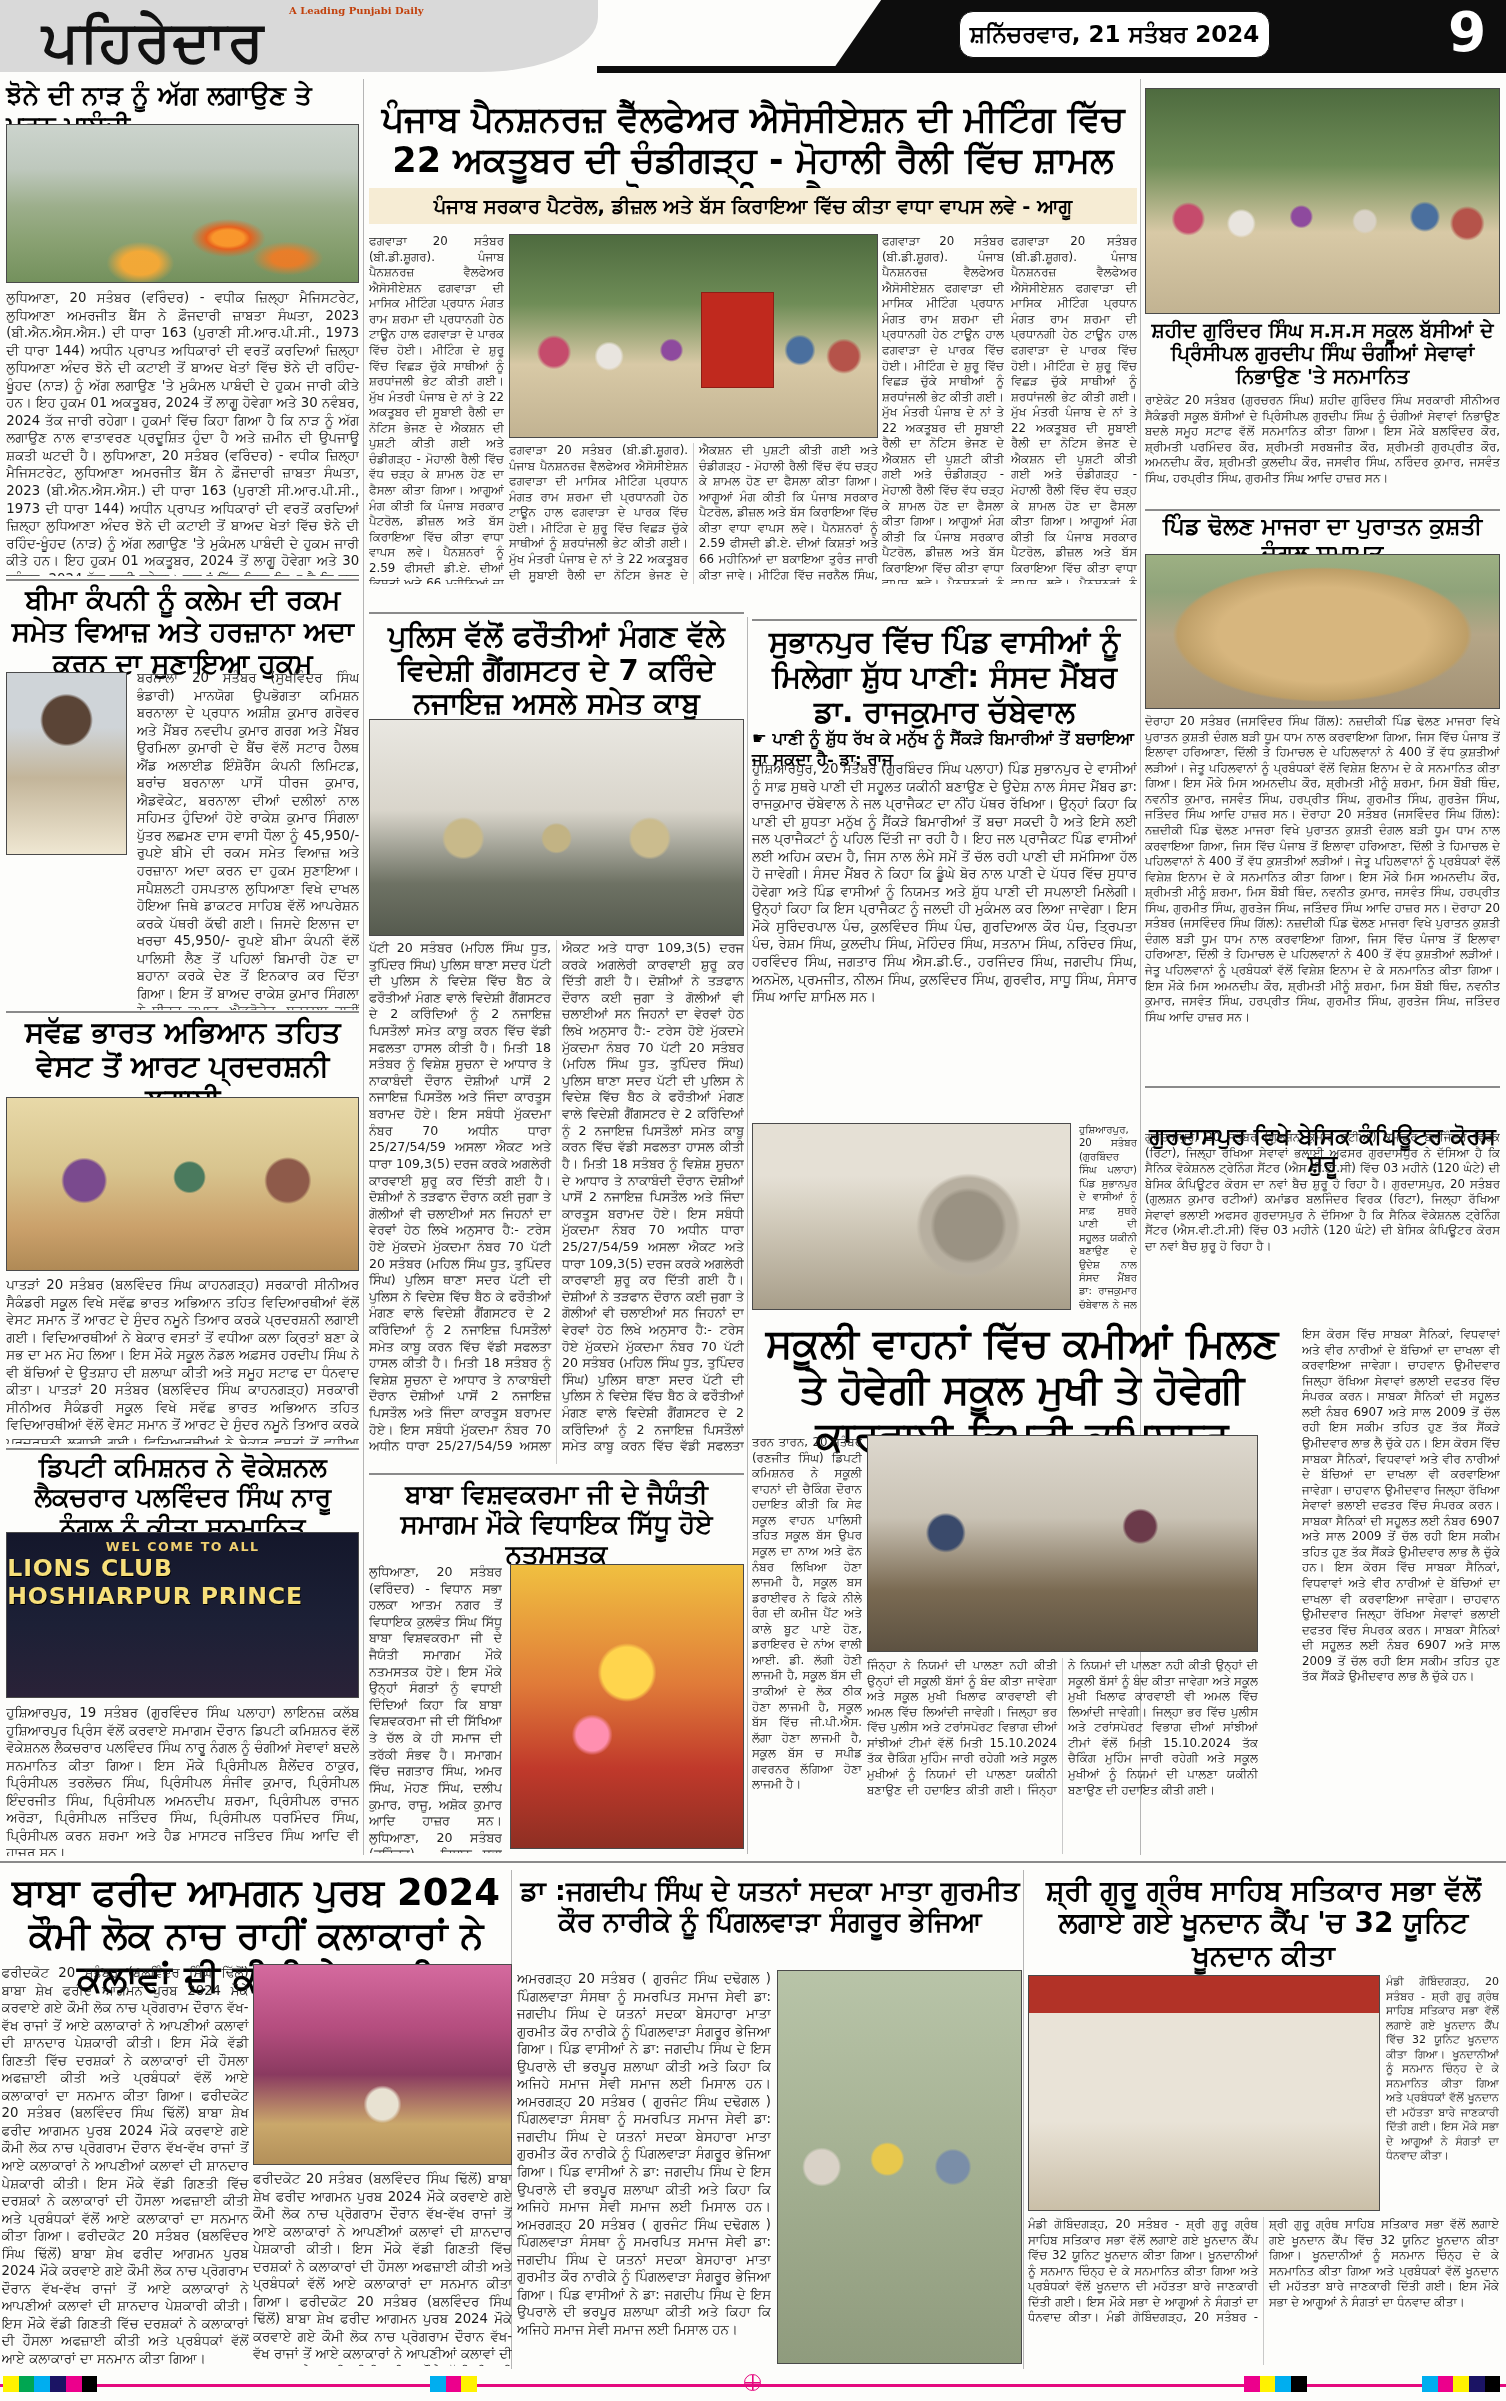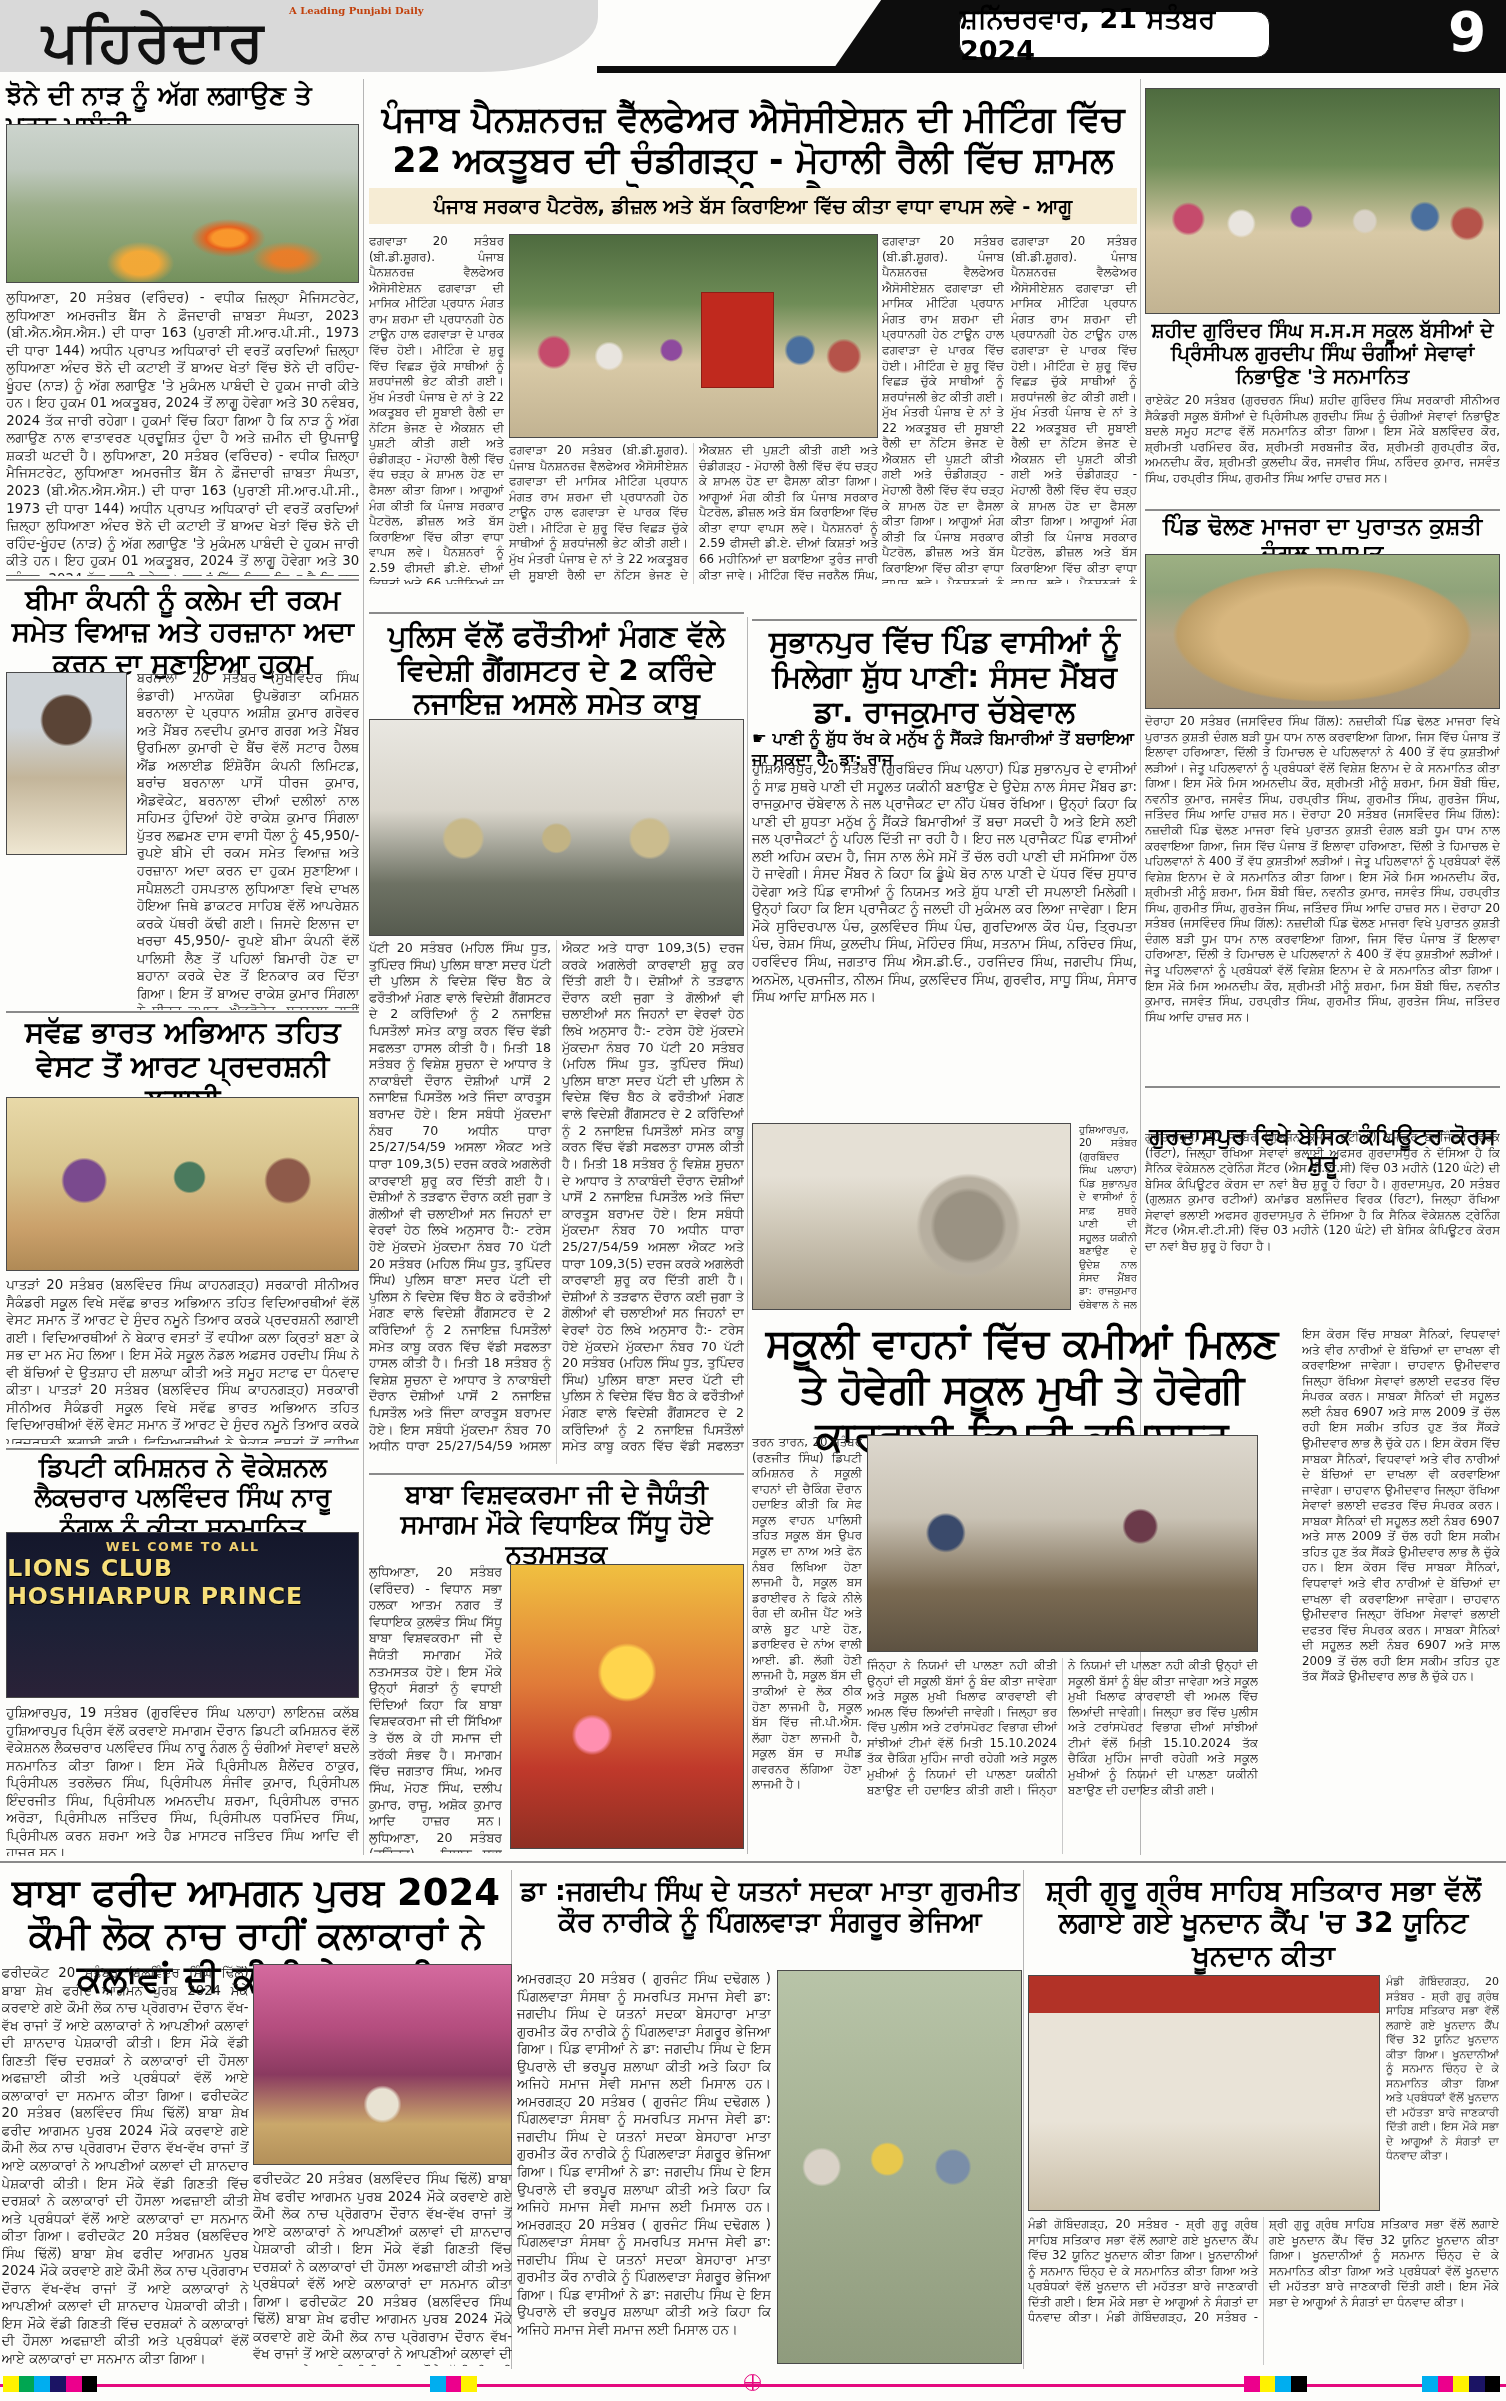--- a/index.html
+++ b/index.html
@@ -10,21 +10,21 @@
   .body-text{text-align:justify;line-height:1.32;color:#1b1b1b;overflow:hidden;}
   .cols2{column-count:2;column-gap:11px;column-rule:0.8px solid #c9c9c9;}
   .photo{border:0.8px solid #4a4a4a;overflow:hidden;}
   .vrule{background:#b5b5b5;width:0.8px;}
   .hrule{background:#8a8a8a;}
   
   .masthead{background:#d9d9d9;border-bottom-right-radius:118px 55px;}
   .mast-title{font-weight:bold;font-size:57px;letter-spacing:1.6px;color:#111;line-height:1;}
   .mast-tagline{font-family:"DejaVu Serif",serif;font-weight:bold;font-size:10px;color:#c2410c;}
   .black-band{background:#0d0d0d;clip-path:polygon(7% 0,100% 0,100% 100%,0 100%);}
-  .date-pill{background:#fff;border:1.6px solid #111;border-radius:14px;display:flex;align-items:center;justify-content:center;font-weight:bold;font-size:27px;color:#000;}
+  .date-pill{background:#fff;border:1.6px solid #111;border-radius:14px;display:flex;align-items:center;justify-content:center;font-weight:bold;font-size:23px;color:#000;}
   .page-num{color:#fff;font-weight:bold;font-size:55px;line-height:1;}
   .subhead-bar{background:#f6ecd4;display:flex;align-items:center;justify-content:center;font-weight:bold;font-size:19.6px;color:#000;}
   .kicker{font-weight:bold;font-size:16.5px;color:#000;line-height:1.25;}
   
   .ph-field{background:radial-gradient(ellipse at 63% 72%,rgba(255,150,40,.95) 0 5%,rgba(240,90,20,.9) 7%,transparent 12%),radial-gradient(ellipse at 38% 88%,rgba(255,170,50,.9) 0 6%,transparent 11%),radial-gradient(ellipse at 80% 85%,rgba(250,120,30,.85) 0 4%,transparent 9%),linear-gradient(180deg,#ccd4cd 0%,#bec8bd 28%,#9cae8b 52%,#89a172 74%,#74915d 100%);}
   .ph-outdoor{background:radial-gradient(circle at 12% 58%,#c54b6c 0 4%,transparent 5%),radial-gradient(circle at 27% 60%,#e9e5df 0 4%,transparent 5%),radial-gradient(circle at 44% 57%,#8e4a9e 0 4%,transparent 5%),radial-gradient(circle at 62% 59%,#d9d2c7 0 4%,transparent 5%),radial-gradient(circle at 79% 57%,#4a6f9e 0 4%,transparent 5%),radial-gradient(circle at 91% 60%,#b5534a 0 4%,transparent 5%),linear-gradient(180deg,#4e6b3f 0%,#6f8d57 34%,#d8c9a6 64%,#c2b392 100%);}
   .ph-police{background:radial-gradient(circle at 25% 55%,#c8b98a 0 6%,transparent 7%),radial-gradient(circle at 50% 55%,#c2b384 0 6%,transparent 7%),radial-gradient(circle at 75% 55%,#cbbc8e 0 6%,transparent 7%),linear-gradient(180deg,#e9e7e1 0%,#d9d5cb 42%,#6e7264 76%,#565b4f 100%);}
   .ph-meeting{background:radial-gradient(circle at 20% 45%,#3a4a6b 0 5%,transparent 6%),radial-gradient(circle at 70% 42%,#6b3a4a 0 5%,transparent 6%),linear-gradient(180deg,#ddd8ce 0%,#c9c2b4 38%,#7a6a52 72%,#5d5242 100%);}
   .ph-temple{background:radial-gradient(circle at 50% 38%,#ffd54d 0 12%,transparent 14%),radial-gradient(circle at 35% 60%,#ff8fb0 0 7%,transparent 9%),linear-gradient(180deg,#f0c040 0%,#e07b39 42%,#c0392b 72%,#8e2f23 100%);}
   .ph-stage{background:radial-gradient(circle at 50% 70%,#e8e2d2 0 8%,transparent 10%),linear-gradient(180deg,#d46a9e 0%,#b44d7e 32%,#8a3a60 55%,#caa86b 80%,#b3905a 100%);}
@@ -100,21 +100,21 @@
 <div class="abs headline" style="left:369px;top:79px;width:768px;font-size:35px;margin-top:20px;">ਪੰਜਾਬ ਪੈਨਸ਼ਨਰਜ਼ ਵੈੱਲਫੇਅਰ ਐਸੋਸੀਏਸ਼ਨ ਦੀ ਮੀਟਿੰਗ ਵਿੱਚ 22 ਅਕਤੂਬਰ ਦੀ ਚੰਡੀਗੜ੍ਹ - ਮੋਹਾਲੀ ਰੈਲੀ ਵਿੱਚ ਸ਼ਾਮਲ ਹੋਣ ਦਾ ਕੀਤਾ ਫੈਸਲਾ</div>
 <div class="abs subhead-bar" style="left:369px;top:188px;width:768px;height:36px;">ਪੰਜਾਬ ਸਰਕਾਰ ਪੈਟਰੋਲ, ਡੀਜ਼ਲ ਅਤੇ ਬੱਸ ਕਿਰਾਇਆ ਵਿੱਚ ਕੀਤਾ ਵਾਧਾ ਵਾਪਸ ਲਵੇ - ਆਗੂ</div>
 <div class="abs body-text" style="left:369px;top:234px;width:135px;height:350px;font-size:11.8px;">ਫਗਵਾੜਾ 20 ਸਤੰਬਰ (ਬੀ.ਡੀ.ਸ਼ੂਗਰ). ਪੰਜਾਬ ਪੈਨਸ਼ਨਰਜ਼ ਵੈਲਫੇਅਰ ਐਸੋਸੀਏਸ਼ਨ ਫਗਵਾੜਾ ਦੀ ਮਾਸਿਕ ਮੀਟਿੰਗ ਪ੍ਰਧਾਨ ਮੰਗਤ ਰਾਮ ਸ਼ਰਮਾ ਦੀ ਪ੍ਰਧਾਨਗੀ ਹੇਠ ਟਾਊਨ ਹਾਲ ਫਗਵਾੜਾ ਦੇ ਪਾਰਕ ਵਿੱਚ ਹੋਈ। ਮੀਟਿੰਗ ਦੇ ਸ਼ੁਰੂ ਵਿੱਚ ਵਿਛੜ ਚੁੱਕੇ ਸਾਥੀਆਂ ਨੂੰ ਸ਼ਰਧਾਂਜਲੀ ਭੇਟ ਕੀਤੀ ਗਈ। ਮੁੱਖ ਮੰਤਰੀ ਪੰਜਾਬ ਦੇ ਨਾਂ ਤੇ 22 ਅਕਤੂਬਰ ਦੀ ਸੂਬਾਈ ਰੈਲੀ ਦਾ ਨੋਟਿਸ ਭੇਜਣ ਦੇ ਐਕਸ਼ਨ ਦੀ ਪੁਸ਼ਟੀ ਕੀਤੀ ਗਈ ਅਤੇ ਚੰਡੀਗੜ੍ਹ - ਮੋਹਾਲੀ ਰੈਲੀ ਵਿੱਚ ਵੱਧ ਚੜ੍ਹ ਕੇ ਸ਼ਾਮਲ ਹੋਣ ਦਾ ਫੈਸਲਾ ਕੀਤਾ ਗਿਆ। ਆਗੂਆਂ ਮੰਗ ਕੀਤੀ ਕਿ ਪੰਜਾਬ ਸਰਕਾਰ ਪੈਟਰੋਲ, ਡੀਜ਼ਲ ਅਤੇ ਬੱਸ ਕਿਰਾਇਆ ਵਿੱਚ ਕੀਤਾ ਵਾਧਾ ਵਾਪਸ ਲਵੇ। ਪੈਨਸ਼ਨਰਾਂ ਨੂੰ 2.59 ਫੀਸਦੀ ਡੀ.ਏ. ਦੀਆਂ ਕਿਸ਼ਤਾਂ ਅਤੇ 66 ਮਹੀਨਿਆਂ ਦਾ ਬਕਾਇਆ ਤੁਰੰਤ ਜਾਰੀ ਕੀਤਾ ਜਾਵੇ। ਮੀਟਿੰਗ ਵਿੱਚ ਜਰਨੈਲ ਸਿੰਘ, ਮੋਹਨ ਲਾਲ, ਪ੍ਰਕਾਸ਼ ਚੰਦ, ਹਰਬੰਸ ਲਾਲ, ਕਰਮ ਚੰਦ, ਸੁਰਿੰਦਰ ਕੁਮਾਰ, ਰਾਮ ਲੁਭਾਇਆ, ਭਾਗ ਮੱਲ ਆਦਿ ਪੈਨਸ਼ਨਰ ਸਾਥੀ ਹਾਜ਼ਰ ਸਨ। ਪੰਜਾਬ ਵੱਲੋਂ 15 ਅਕਤੂਬਰ ਤੱਕ ਮੰਗਾਂ ਨਾ ਮੰਨੇ ਜਾਣ ਦੀ ਸੂਰਤ ਵਿੱਚ ਸੰਘਰਸ਼ ਤੇਜ਼ ਕਰਨ ਦਾ ਐਲਾਨ ਕੀਤਾ ਗਿਆ।</div>
 <div class="abs photo ph-outdoor" style="left:509px;top:234px;width:369px;height:204px;">
   <div style="position:absolute;left:52%;top:28%;width:71px;height:94px;background:#c0291e;border:0.8px solid #8e1d15;"></div>
 </div>
 <div class="abs body-text" style="left:882px;top:234px;width:122px;height:350px;font-size:11.8px;">ਫਗਵਾੜਾ 20 ਸਤੰਬਰ (ਬੀ.ਡੀ.ਸ਼ੂਗਰ). ਪੰਜਾਬ ਪੈਨਸ਼ਨਰਜ਼ ਵੈਲਫੇਅਰ ਐਸੋਸੀਏਸ਼ਨ ਫਗਵਾੜਾ ਦੀ ਮਾਸਿਕ ਮੀਟਿੰਗ ਪ੍ਰਧਾਨ ਮੰਗਤ ਰਾਮ ਸ਼ਰਮਾ ਦੀ ਪ੍ਰਧਾਨਗੀ ਹੇਠ ਟਾਊਨ ਹਾਲ ਫਗਵਾੜਾ ਦੇ ਪਾਰਕ ਵਿੱਚ ਹੋਈ। ਮੀਟਿੰਗ ਦੇ ਸ਼ੁਰੂ ਵਿੱਚ ਵਿਛੜ ਚੁੱਕੇ ਸਾਥੀਆਂ ਨੂੰ ਸ਼ਰਧਾਂਜਲੀ ਭੇਟ ਕੀਤੀ ਗਈ। ਮੁੱਖ ਮੰਤਰੀ ਪੰਜਾਬ ਦੇ ਨਾਂ ਤੇ 22 ਅਕਤੂਬਰ ਦੀ ਸੂਬਾਈ ਰੈਲੀ ਦਾ ਨੋਟਿਸ ਭੇਜਣ ਦੇ ਐਕਸ਼ਨ ਦੀ ਪੁਸ਼ਟੀ ਕੀਤੀ ਗਈ ਅਤੇ ਚੰਡੀਗੜ੍ਹ - ਮੋਹਾਲੀ ਰੈਲੀ ਵਿੱਚ ਵੱਧ ਚੜ੍ਹ ਕੇ ਸ਼ਾਮਲ ਹੋਣ ਦਾ ਫੈਸਲਾ ਕੀਤਾ ਗਿਆ। ਆਗੂਆਂ ਮੰਗ ਕੀਤੀ ਕਿ ਪੰਜਾਬ ਸਰਕਾਰ ਪੈਟਰੋਲ, ਡੀਜ਼ਲ ਅਤੇ ਬੱਸ ਕਿਰਾਇਆ ਵਿੱਚ ਕੀਤਾ ਵਾਧਾ ਵਾਪਸ ਲਵੇ। ਪੈਨਸ਼ਨਰਾਂ ਨੂੰ 2.59 ਫੀਸਦੀ ਡੀ.ਏ. ਦੀਆਂ ਕਿਸ਼ਤਾਂ ਅਤੇ 66 ਮਹੀਨਿਆਂ ਦਾ ਬਕਾਇਆ ਤੁਰੰਤ ਜਾਰੀ ਕੀਤਾ ਜਾਵੇ। ਮੀਟਿੰਗ ਵਿੱਚ ਜਰਨੈਲ ਸਿੰਘ, ਮੋਹਨ ਲਾਲ, ਪ੍ਰਕਾਸ਼ ਚੰਦ, ਹਰਬੰਸ ਲਾਲ, ਕਰਮ ਚੰਦ, ਸੁਰਿੰਦਰ ਕੁਮਾਰ, ਰਾਮ ਲੁਭਾਇਆ, ਭਾਗ ਮੱਲ ਆਦਿ ਪੈਨਸ਼ਨਰ ਸਾਥੀ ਹਾਜ਼ਰ ਸਨ। ਪੰਜਾਬ ਵੱਲੋਂ 15 ਅਕਤੂਬਰ ਤੱਕ ਮੰਗਾਂ ਨਾ ਮੰਨੇ ਜਾਣ ਦੀ ਸੂਰਤ ਵਿੱਚ ਸੰਘਰਸ਼ ਤੇਜ਼ ਕਰਨ ਦਾ ਐਲਾਨ ਕੀਤਾ ਗਿਆ।</div>
 <div class="abs body-text" style="left:1011px;top:234px;width:126px;height:350px;font-size:11.8px;">ਫਗਵਾੜਾ 20 ਸਤੰਬਰ (ਬੀ.ਡੀ.ਸ਼ੂਗਰ). ਪੰਜਾਬ ਪੈਨਸ਼ਨਰਜ਼ ਵੈਲਫੇਅਰ ਐਸੋਸੀਏਸ਼ਨ ਫਗਵਾੜਾ ਦੀ ਮਾਸਿਕ ਮੀਟਿੰਗ ਪ੍ਰਧਾਨ ਮੰਗਤ ਰਾਮ ਸ਼ਰਮਾ ਦੀ ਪ੍ਰਧਾਨਗੀ ਹੇਠ ਟਾਊਨ ਹਾਲ ਫਗਵਾੜਾ ਦੇ ਪਾਰਕ ਵਿੱਚ ਹੋਈ। ਮੀਟਿੰਗ ਦੇ ਸ਼ੁਰੂ ਵਿੱਚ ਵਿਛੜ ਚੁੱਕੇ ਸਾਥੀਆਂ ਨੂੰ ਸ਼ਰਧਾਂਜਲੀ ਭੇਟ ਕੀਤੀ ਗਈ। ਮੁੱਖ ਮੰਤਰੀ ਪੰਜਾਬ ਦੇ ਨਾਂ ਤੇ 22 ਅਕਤੂਬਰ ਦੀ ਸੂਬਾਈ ਰੈਲੀ ਦਾ ਨੋਟਿਸ ਭੇਜਣ ਦੇ ਐਕਸ਼ਨ ਦੀ ਪੁਸ਼ਟੀ ਕੀਤੀ ਗਈ ਅਤੇ ਚੰਡੀਗੜ੍ਹ - ਮੋਹਾਲੀ ਰੈਲੀ ਵਿੱਚ ਵੱਧ ਚੜ੍ਹ ਕੇ ਸ਼ਾਮਲ ਹੋਣ ਦਾ ਫੈਸਲਾ ਕੀਤਾ ਗਿਆ। ਆਗੂਆਂ ਮੰਗ ਕੀਤੀ ਕਿ ਪੰਜਾਬ ਸਰਕਾਰ ਪੈਟਰੋਲ, ਡੀਜ਼ਲ ਅਤੇ ਬੱਸ ਕਿਰਾਇਆ ਵਿੱਚ ਕੀਤਾ ਵਾਧਾ ਵਾਪਸ ਲਵੇ। ਪੈਨਸ਼ਨਰਾਂ ਨੂੰ 2.59 ਫੀਸਦੀ ਡੀ.ਏ. ਦੀਆਂ ਕਿਸ਼ਤਾਂ ਅਤੇ 66 ਮਹੀਨਿਆਂ ਦਾ ਬਕਾਇਆ ਤੁਰੰਤ ਜਾਰੀ ਕੀਤਾ ਜਾਵੇ। ਮੀਟਿੰਗ ਵਿੱਚ ਜਰਨੈਲ ਸਿੰਘ, ਮੋਹਨ ਲਾਲ, ਪ੍ਰਕਾਸ਼ ਚੰਦ, ਹਰਬੰਸ ਲਾਲ, ਕਰਮ ਚੰਦ, ਸੁਰਿੰਦਰ ਕੁਮਾਰ, ਰਾਮ ਲੁਭਾਇਆ, ਭਾਗ ਮੱਲ ਆਦਿ ਪੈਨਸ਼ਨਰ ਸਾਥੀ ਹਾਜ਼ਰ ਸਨ। ਪੰਜਾਬ ਵੱਲੋਂ 15 ਅਕਤੂਬਰ ਤੱਕ ਮੰਗਾਂ ਨਾ ਮੰਨੇ ਜਾਣ ਦੀ ਸੂਰਤ ਵਿੱਚ ਸੰਘਰਸ਼ ਤੇਜ਼ ਕਰਨ ਦਾ ਐਲਾਨ ਕੀਤਾ ਗਿਆ।</div>
 <div class="abs body-text cols2" style="left:509px;top:443px;width:369px;height:141px;font-size:11.8px;">ਫਗਵਾੜਾ 20 ਸਤੰਬਰ (ਬੀ.ਡੀ.ਸ਼ੂਗਰ). ਪੰਜਾਬ ਪੈਨਸ਼ਨਰਜ਼ ਵੈਲਫੇਅਰ ਐਸੋਸੀਏਸ਼ਨ ਫਗਵਾੜਾ ਦੀ ਮਾਸਿਕ ਮੀਟਿੰਗ ਪ੍ਰਧਾਨ ਮੰਗਤ ਰਾਮ ਸ਼ਰਮਾ ਦੀ ਪ੍ਰਧਾਨਗੀ ਹੇਠ ਟਾਊਨ ਹਾਲ ਫਗਵਾੜਾ ਦੇ ਪਾਰਕ ਵਿੱਚ ਹੋਈ। ਮੀਟਿੰਗ ਦੇ ਸ਼ੁਰੂ ਵਿੱਚ ਵਿਛੜ ਚੁੱਕੇ ਸਾਥੀਆਂ ਨੂੰ ਸ਼ਰਧਾਂਜਲੀ ਭੇਟ ਕੀਤੀ ਗਈ। ਮੁੱਖ ਮੰਤਰੀ ਪੰਜਾਬ ਦੇ ਨਾਂ ਤੇ 22 ਅਕਤੂਬਰ ਦੀ ਸੂਬਾਈ ਰੈਲੀ ਦਾ ਨੋਟਿਸ ਭੇਜਣ ਦੇ ਐਕਸ਼ਨ ਦੀ ਪੁਸ਼ਟੀ ਕੀਤੀ ਗਈ ਅਤੇ ਚੰਡੀਗੜ੍ਹ - ਮੋਹਾਲੀ ਰੈਲੀ ਵਿੱਚ ਵੱਧ ਚੜ੍ਹ ਕੇ ਸ਼ਾਮਲ ਹੋਣ ਦਾ ਫੈਸਲਾ ਕੀਤਾ ਗਿਆ। ਆਗੂਆਂ ਮੰਗ ਕੀਤੀ ਕਿ ਪੰਜਾਬ ਸਰਕਾਰ ਪੈਟਰੋਲ, ਡੀਜ਼ਲ ਅਤੇ ਬੱਸ ਕਿਰਾਇਆ ਵਿੱਚ ਕੀਤਾ ਵਾਧਾ ਵਾਪਸ ਲਵੇ। ਪੈਨਸ਼ਨਰਾਂ ਨੂੰ 2.59 ਫੀਸਦੀ ਡੀ.ਏ. ਦੀਆਂ ਕਿਸ਼ਤਾਂ ਅਤੇ 66 ਮਹੀਨਿਆਂ ਦਾ ਬਕਾਇਆ ਤੁਰੰਤ ਜਾਰੀ ਕੀਤਾ ਜਾਵੇ। ਮੀਟਿੰਗ ਵਿੱਚ ਜਰਨੈਲ ਸਿੰਘ, ਮੋਹਨ ਲਾਲ, ਪ੍ਰਕਾਸ਼ ਚੰਦ, ਹਰਬੰਸ ਲਾਲ, ਕਰਮ ਚੰਦ, ਸੁਰਿੰਦਰ ਕੁਮਾਰ, ਰਾਮ ਲੁਭਾਇਆ, ਭਾਗ ਮੱਲ ਆਦਿ ਪੈਨਸ਼ਨਰ ਸਾਥੀ ਹਾਜ਼ਰ ਸਨ। ਪੰਜਾਬ ਵੱਲੋਂ 15 ਅਕਤੂਬਰ ਤੱਕ ਮੰਗਾਂ ਨਾ ਮੰਨੇ ਜਾਣ ਦੀ ਸੂਰਤ ਵਿੱਚ ਸੰਘਰਸ਼ ਤੇਜ਼ ਕਰਨ ਦਾ ਐਲਾਨ ਕੀਤਾ ਗਿਆ।</div>
 
-<div class="abs headline" style="left:369px;top:620px;width:375px;font-size:29px;">ਪੁਲਿਸ ਵੱਲੋਂ ਫਰੌਤੀਆਂ ਮੰਗਣ ਵੱਲੇ ਵਿਦੇਸ਼ੀ ਗੈਂਗਸਟਰ ਦੇ 2 ਕਰਿੰਦੇ ਨਜਾਇਜ਼ ਅਸਲੇ ਸਮੇਤ ਕਾਬੂ</div>
+<div class="abs headline" style="left:369px;top:620px;width:375px;font-size:29px;">ਪੁਲਿਸ ਵੱਲੋਂ ਫਰੌਤੀਆਂ ਮੰਗਣ ਵੱਲੇ ਵਿਦੇਸ਼ੀ ਗੈਂਗਸਟਰ ਦੇ 7 ਕਰਿੰਦੇ ਨਜਾਇਜ਼ ਅਸਲੇ ਸਮੇਤ ਕਾਬੂ</div>
 <div class="abs photo ph-police" style="left:369px;top:719px;width:375px;height:217px;"></div>
 <div class="abs body-text cols2" style="left:369px;top:940px;width:375px;height:524px;font-size:12.6px;">ਪੱਟੀ 20 ਸਤੰਬਰ (ਮਹਿਲ ਸਿੰਘ ਧੂਤ, ਤੁਪਿੰਦਰ ਸਿੰਘ) ਪੁਲਿਸ ਥਾਣਾ ਸਦਰ ਪੱਟੀ ਦੀ ਪੁਲਿਸ ਨੇ ਵਿਦੇਸ਼ ਵਿੱਚ ਬੈਠ ਕੇ ਫਰੌਤੀਆਂ ਮੰਗਣ ਵਾਲੇ ਵਿਦੇਸ਼ੀ ਗੈਂਗਸਟਰ ਦੇ 2 ਕਰਿੰਦਿਆਂ ਨੂੰ 2 ਨਜਾਇਜ਼ ਪਿਸਤੌਲਾਂ ਸਮੇਤ ਕਾਬੂ ਕਰਨ ਵਿੱਚ ਵੱਡੀ ਸਫਲਤਾ ਹਾਸਲ ਕੀਤੀ ਹੈ। ਮਿਤੀ 18 ਸਤੰਬਰ ਨੂੰ ਵਿਸ਼ੇਸ਼ ਸੂਚਨਾ ਦੇ ਆਧਾਰ ਤੇ ਨਾਕਾਬੰਦੀ ਦੌਰਾਨ ਦੋਸ਼ੀਆਂ ਪਾਸੋਂ 2 ਨਜਾਇਜ਼ ਪਿਸਤੌਲ ਅਤੇ ਜਿੰਦਾ ਕਾਰਤੂਸ ਬਰਾਮਦ ਹੋਏ। ਇਸ ਸਬੰਧੀ ਮੁੱਕਦਮਾ ਨੰਬਰ 70 ਅਧੀਨ ਧਾਰਾ 25/27/54/59 ਅਸਲਾ ਐਕਟ ਅਤੇ ਧਾਰਾ 109,3(5) ਦਰਜ ਕਰਕੇ ਅਗਲੇਰੀ ਕਾਰਵਾਈ ਸ਼ੁਰੂ ਕਰ ਦਿੱਤੀ ਗਈ ਹੈ। ਦੋਸ਼ੀਆਂ ਨੇ ਤੜਫਾਨ ਦੌਰਾਨ ਕਈ ਜੁਗਾ ਤੇ ਗੋਲੀਆਂ ਵੀ ਚਲਾਈਆਂ ਸਨ ਜਿਹਨਾਂ ਦਾ ਵੇਰਵਾਂ ਹੇਠ ਲਿਖੇ ਅਨੁਸਾਰ ਹੈ:- ਟਰੇਸ ਹੋਏ ਮੁੱਕਦਮੇ ਮੁੱਕਦਮਾ ਨੰਬਰ 70 ਪੱਟੀ 20 ਸਤੰਬਰ (ਮਹਿਲ ਸਿੰਘ ਧੂਤ, ਤੁਪਿੰਦਰ ਸਿੰਘ) ਪੁਲਿਸ ਥਾਣਾ ਸਦਰ ਪੱਟੀ ਦੀ ਪੁਲਿਸ ਨੇ ਵਿਦੇਸ਼ ਵਿੱਚ ਬੈਠ ਕੇ ਫਰੌਤੀਆਂ ਮੰਗਣ ਵਾਲੇ ਵਿਦੇਸ਼ੀ ਗੈਂਗਸਟਰ ਦੇ 2 ਕਰਿੰਦਿਆਂ ਨੂੰ 2 ਨਜਾਇਜ਼ ਪਿਸਤੌਲਾਂ ਸਮੇਤ ਕਾਬੂ ਕਰਨ ਵਿੱਚ ਵੱਡੀ ਸਫਲਤਾ ਹਾਸਲ ਕੀਤੀ ਹੈ। ਮਿਤੀ 18 ਸਤੰਬਰ ਨੂੰ ਵਿਸ਼ੇਸ਼ ਸੂਚਨਾ ਦੇ ਆਧਾਰ ਤੇ ਨਾਕਾਬੰਦੀ ਦੌਰਾਨ ਦੋਸ਼ੀਆਂ ਪਾਸੋਂ 2 ਨਜਾਇਜ਼ ਪਿਸਤੌਲ ਅਤੇ ਜਿੰਦਾ ਕਾਰਤੂਸ ਬਰਾਮਦ ਹੋਏ। ਇਸ ਸਬੰਧੀ ਮੁੱਕਦਮਾ ਨੰਬਰ 70 ਅਧੀਨ ਧਾਰਾ 25/27/54/59 ਅਸਲਾ ਐਕਟ ਅਤੇ ਧਾਰਾ 109,3(5) ਦਰਜ ਕਰਕੇ ਅਗਲੇਰੀ ਕਾਰਵਾਈ ਸ਼ੁਰੂ ਕਰ ਦਿੱਤੀ ਗਈ ਹੈ। ਦੋਸ਼ੀਆਂ ਨੇ ਤੜਫਾਨ ਦੌਰਾਨ ਕਈ ਜੁਗਾ ਤੇ ਗੋਲੀਆਂ ਵੀ ਚਲਾਈਆਂ ਸਨ ਜਿਹਨਾਂ ਦਾ ਵੇਰਵਾਂ ਹੇਠ ਲਿਖੇ ਅਨੁਸਾਰ ਹੈ:- ਟਰੇਸ ਹੋਏ ਮੁੱਕਦਮੇ ਮੁੱਕਦਮਾ ਨੰਬਰ 70 ਪੱਟੀ 20 ਸਤੰਬਰ (ਮਹਿਲ ਸਿੰਘ ਧੂਤ, ਤੁਪਿੰਦਰ ਸਿੰਘ) ਪੁਲਿਸ ਥਾਣਾ ਸਦਰ ਪੱਟੀ ਦੀ ਪੁਲਿਸ ਨੇ ਵਿਦੇਸ਼ ਵਿੱਚ ਬੈਠ ਕੇ ਫਰੌਤੀਆਂ ਮੰਗਣ ਵਾਲੇ ਵਿਦੇਸ਼ੀ ਗੈਂਗਸਟਰ ਦੇ 2 ਕਰਿੰਦਿਆਂ ਨੂੰ 2 ਨਜਾਇਜ਼ ਪਿਸਤੌਲਾਂ ਸਮੇਤ ਕਾਬੂ ਕਰਨ ਵਿੱਚ ਵੱਡੀ ਸਫਲਤਾ ਹਾਸਲ ਕੀਤੀ ਹੈ। ਮਿਤੀ 18 ਸਤੰਬਰ ਨੂੰ ਵਿਸ਼ੇਸ਼ ਸੂਚਨਾ ਦੇ ਆਧਾਰ ਤੇ ਨਾਕਾਬੰਦੀ ਦੌਰਾਨ ਦੋਸ਼ੀਆਂ ਪਾਸੋਂ 2 ਨਜਾਇਜ਼ ਪਿਸਤੌਲ ਅਤੇ ਜਿੰਦਾ ਕਾਰਤੂਸ ਬਰਾਮਦ ਹੋਏ। ਇਸ ਸਬੰਧੀ ਮੁੱਕਦਮਾ ਨੰਬਰ 70 ਅਧੀਨ ਧਾਰਾ 25/27/54/59 ਅਸਲਾ ਐਕਟ ਅਤੇ ਧਾਰਾ 109,3(5) ਦਰਜ ਕਰਕੇ ਅਗਲੇਰੀ ਕਾਰਵਾਈ ਸ਼ੁਰੂ ਕਰ ਦਿੱਤੀ ਗਈ ਹੈ। ਦੋਸ਼ੀਆਂ ਨੇ ਤੜਫਾਨ ਦੌਰਾਨ ਕਈ ਜੁਗਾ ਤੇ ਗੋਲੀਆਂ ਵੀ ਚਲਾਈਆਂ ਸਨ ਜਿਹਨਾਂ ਦਾ ਵੇਰਵਾਂ ਹੇਠ ਲਿਖੇ ਅਨੁਸਾਰ ਹੈ:- ਟਰੇਸ ਹੋਏ ਮੁੱਕਦਮੇ ਮੁੱਕਦਮਾ ਨੰਬਰ 70 ਪੱਟੀ 20 ਸਤੰਬਰ (ਮਹਿਲ ਸਿੰਘ ਧੂਤ, ਤੁਪਿੰਦਰ ਸਿੰਘ) ਪੁਲਿਸ ਥਾਣਾ ਸਦਰ ਪੱਟੀ ਦੀ ਪੁਲਿਸ ਨੇ ਵਿਦੇਸ਼ ਵਿੱਚ ਬੈਠ ਕੇ ਫਰੌਤੀਆਂ ਮੰਗਣ ਵਾਲੇ ਵਿਦੇਸ਼ੀ ਗੈਂਗਸਟਰ ਦੇ 2 ਕਰਿੰਦਿਆਂ ਨੂੰ 2 ਨਜਾਇਜ਼ ਪਿਸਤੌਲਾਂ ਸਮੇਤ ਕਾਬੂ ਕਰਨ ਵਿੱਚ ਵੱਡੀ ਸਫਲਤਾ ਹਾਸਲ ਕੀਤੀ ਹੈ। ਮਿਤੀ 18 ਸਤੰਬਰ ਨੂੰ ਵਿਸ਼ੇਸ਼ ਸੂਚਨਾ ਦੇ ਆਧਾਰ ਤੇ ਨਾਕਾਬੰਦੀ ਦੌਰਾਨ ਦੋਸ਼ੀਆਂ ਪਾਸੋਂ 2 ਨਜਾਇਜ਼ ਪਿਸਤੌਲ ਅਤੇ ਜਿੰਦਾ ਕਾਰਤੂਸ ਬਰਾਮਦ ਹੋਏ। ਇਸ ਸਬੰਧੀ ਮੁੱਕਦਮਾ ਨੰਬਰ 70 ਅਧੀਨ ਧਾਰਾ 25/27/54/59 ਅਸਲਾ ਐਕਟ ਅਤੇ ਧਾਰਾ 109,3(5) ਦਰਜ ਕਰਕੇ ਅਗਲੇਰੀ ਕਾਰਵਾਈ ਸ਼ੁਰੂ ਕਰ ਦਿੱਤੀ ਗਈ ਹੈ। ਦੋਸ਼ੀਆਂ ਨੇ ਤੜਫਾਨ ਦੌਰਾਨ ਕਈ ਜੁਗਾ ਤੇ ਗੋਲੀਆਂ ਵੀ ਚਲਾਈਆਂ ਸਨ ਜਿਹਨਾਂ ਦਾ ਵੇਰਵਾਂ ਹੇਠ ਲਿਖੇ ਅਨੁਸਾਰ ਹੈ:- ਟਰੇਸ ਹੋਏ ਮੁੱਕਦਮੇ ਮੁੱਕਦਮਾ ਨੰਬਰ 70</div>
 
 <div class="abs headline" style="left:369px;top:1479px;width:375px;font-size:26px;">ਬਾਬਾ ਵਿਸ਼ਵਕਰਮਾ ਜੀ ਦੇ ਜੈਯੰਤੀ ਸਮਾਗਮ ਮੌਕੇ ਵਿਧਾਇਕ ਸਿੱਧੂ ਹੋਏ ਨਤਮਸਤਕ</div>
 <div class="abs" style="left:369px;top:1564px;width:375px;height:289px;overflow:hidden;">
   <div class="photo ph-temple" style="float:right;width:232px;height:283px;margin:0 0 4.7px 7.9px;"></div>
   <div class="body-text" style="font-size:12.6px;">ਲੁਧਿਆਣਾ, 20 ਸਤੰਬਰ (ਵਰਿੰਦਰ) - ਵਿਧਾਨ ਸਭਾ ਹਲਕਾ ਆਤਮ ਨਗਰ ਤੋਂ ਵਿਧਾਇਕ ਕੁਲਵੰਤ ਸਿੰਘ ਸਿੱਧੂ ਬਾਬਾ ਵਿਸ਼ਵਕਰਮਾ ਜੀ ਦੇ ਜੈਯੰਤੀ ਸਮਾਗਮ ਮੌਕੇ ਨਤਮਸਤਕ ਹੋਏ। ਇਸ ਮੌਕੇ ਉਨ੍ਹਾਂ ਸੰਗਤਾਂ ਨੂੰ ਵਧਾਈ ਦਿੰਦਿਆਂ ਕਿਹਾ ਕਿ ਬਾਬਾ ਵਿਸ਼ਵਕਰਮਾ ਜੀ ਦੀ ਸਿੱਖਿਆ ਤੇ ਚੱਲ ਕੇ ਹੀ ਸਮਾਜ ਦੀ ਤਰੱਕੀ ਸੰਭਵ ਹੈ। ਸਮਾਗਮ ਵਿੱਚ ਜਗਤਾਰ ਸਿੰਘ, ਅਮਰ ਸਿੰਘ, ਮੋਹਣ ਸਿੰਘ, ਦਲੀਪ ਕੁਮਾਰ, ਰਾਜੂ, ਅਸ਼ੋਕ ਕੁਮਾਰ ਆਦਿ ਹਾਜ਼ਰ ਸਨ। ਲੁਧਿਆਣਾ, 20 ਸਤੰਬਰ (ਵਰਿੰਦਰ) - ਵਿਧਾਨ ਸਭਾ ਹਲਕਾ ਆਤਮ ਨਗਰ ਤੋਂ ਵਿਧਾਇਕ ਕੁਲਵੰਤ ਸਿੰਘ ਸਿੱਧੂ ਬਾਬਾ ਵਿਸ਼ਵਕਰਮਾ ਜੀ ਦੇ ਜੈਯੰਤੀ ਸਮਾਗਮ ਮੌਕੇ ਨਤਮਸਤਕ ਹੋਏ। ਇਸ ਮੌਕੇ ਉਨ੍ਹਾਂ ਸੰਗਤਾਂ ਨੂੰ ਵਧਾਈ ਦਿੰਦਿਆਂ ਕਿਹਾ ਕਿ ਬਾਬਾ ਵਿਸ਼ਵਕਰਮਾ ਜੀ ਦੀ ਸਿੱਖਿਆ ਤੇ ਚੱਲ ਕੇ ਹੀ ਸਮਾਜ ਦੀ ਤਰੱਕੀ ਸੰਭਵ ਹੈ। ਸਮਾਗਮ ਵਿੱਚ ਜਗਤਾਰ ਸਿੰਘ, ਅਮਰ ਸਿੰਘ, ਮੋਹਣ ਸਿੰਘ, ਦਲੀਪ ਕੁਮਾਰ, ਰਾਜੂ, ਅਸ਼ੋਕ ਕੁਮਾਰ ਆਦਿ ਹਾਜ਼ਰ ਸਨ।</div>
 </div>
 
 <div class="abs headline" style="left:752px;top:625px;width:385px;font-size:30px;">ਸੁਭਾਨਪੁਰ ਵਿੱਚ ਪਿੰਡ ਵਾਸੀਆਂ ਨੂੰ ਮਿਲੇਗਾ ਸ਼ੁੱਧ ਪਾਣੀ: ਸੰਸਦ ਮੈਂਬਰ ਡਾ. ਰਾਜਕੁਮਾਰ ਚੱਬੇਵਾਲ</div>

